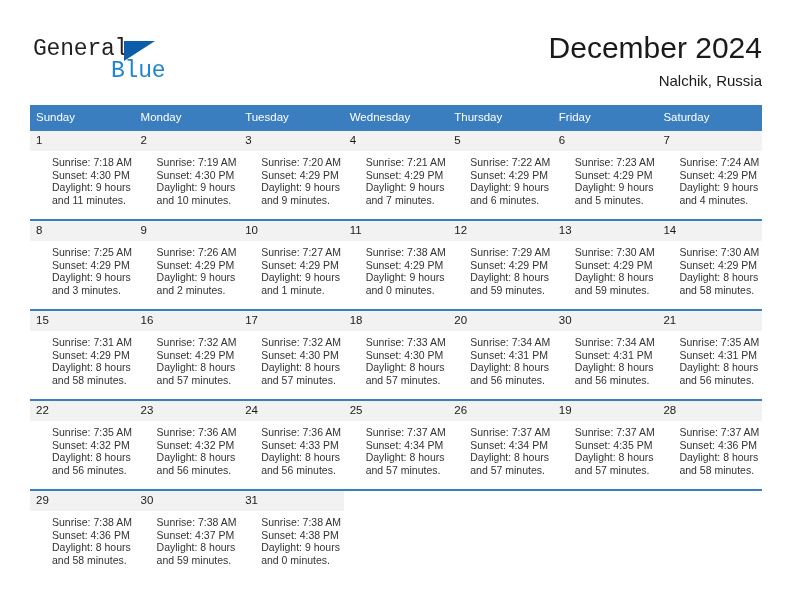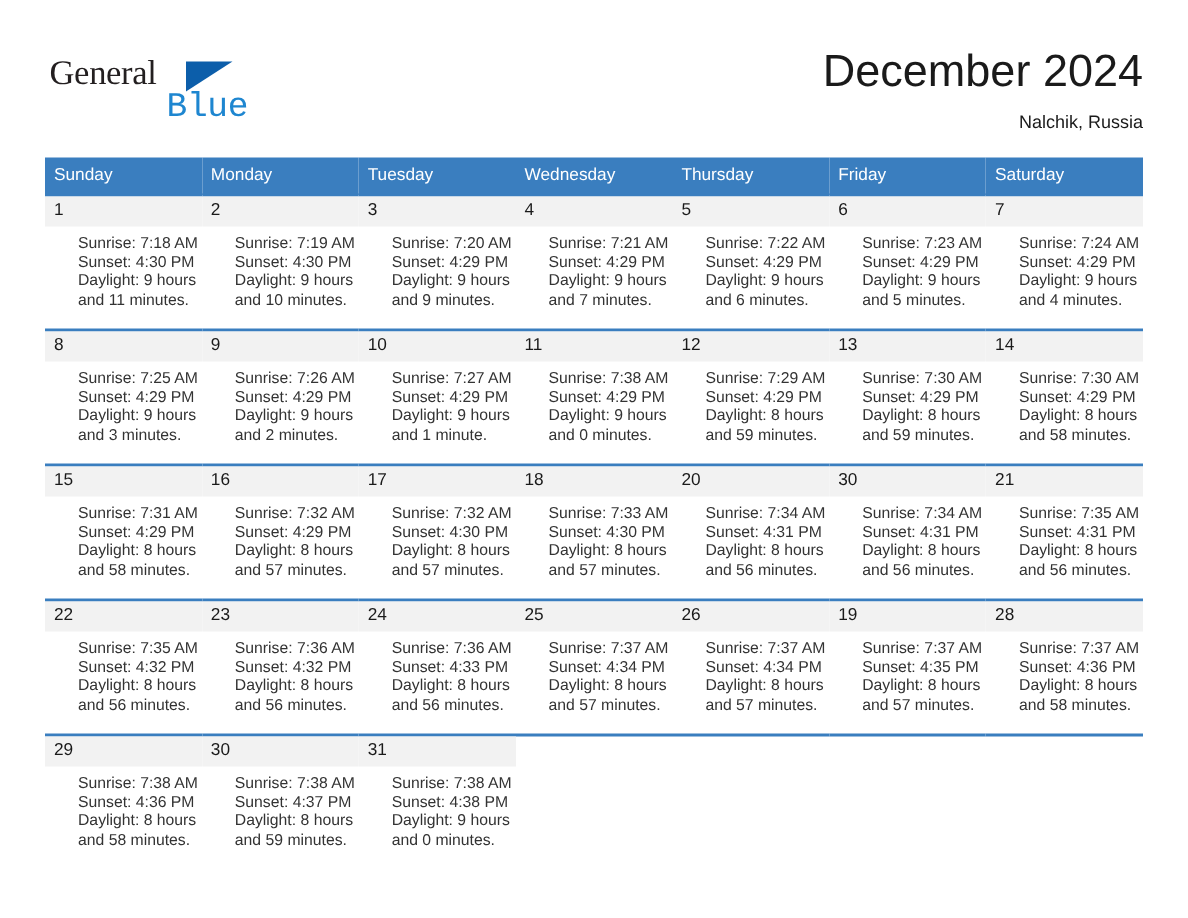--- a/index.html
+++ b/index.html
@@ -34,21 +34,21 @@
     width: 190px;
     height: 52px;
   }
   .logo-general {
     position: absolute;
     left: 0;
     top: 0;
     font-size: 23px;
     letter-spacing: -0.2px;
     color: #231f20;
-    font-family: Liberation Serif, serif;
+    font-family: Liberation Mono, monospace;
   }
   .logo-triangle {
     position: absolute;
     left: 91px;
     top: 5px;
     width: 0;
     height: 0;
     border-left: 31px solid #0c5eaa;
     border-bottom: 20px solid transparent;
   }
@@ -69,21 +69,21 @@
     text-align: right;
   }
   .cal-title {
     font-size: 30px;
     color: #1a1a1a;
     line-height: 36px;
     white-space: nowrap;
     margin-left: 32px;
   }
   .cal-subtitle {
-    font-size: 12px;
+    font-size: 15px;
     color: #1a1a1a;
     line-height: 22px;
     margin-top: 4px;
     white-space: nowrap;
   }
 
   
   .calendar {
     position: absolute;
     left: 30px;

